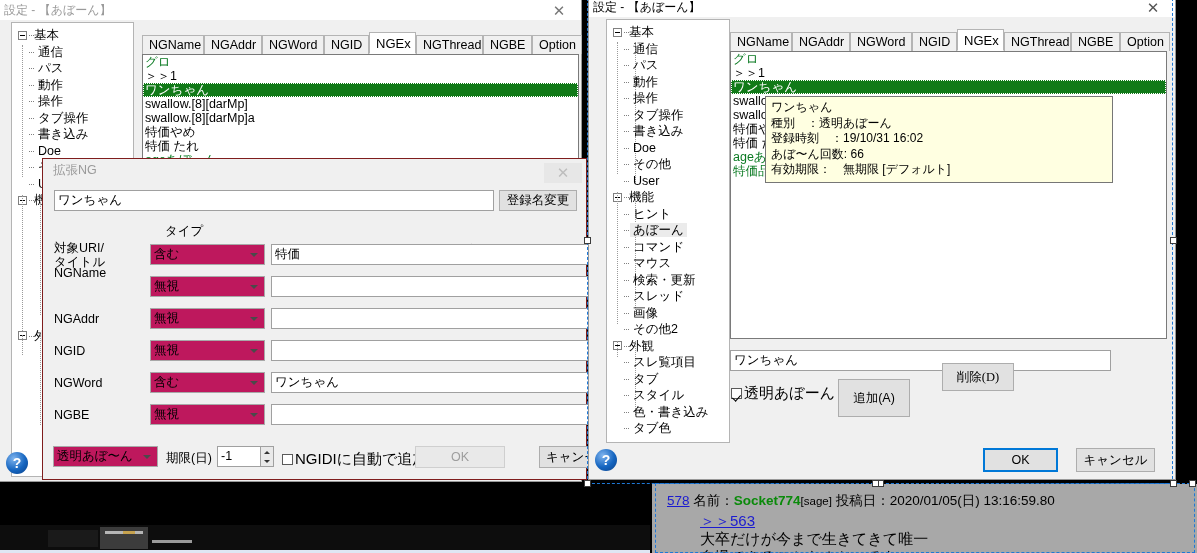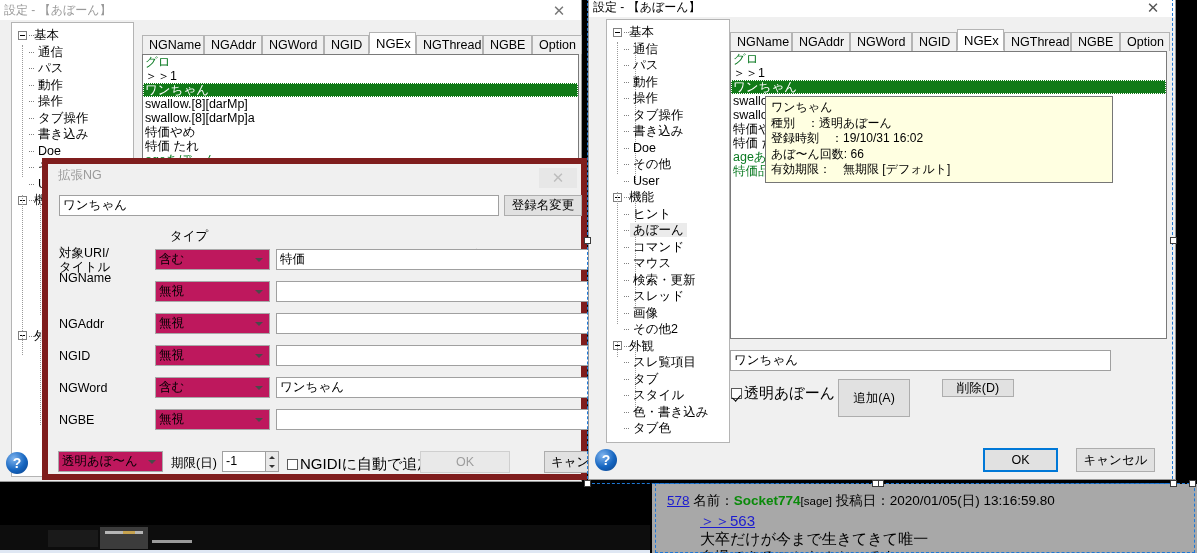--- a/index.html
+++ b/index.html
@@ -172,21 +172,21 @@
   
   .marquee {
     position:absolute; border:1px dashed #1e78d7; pointer-events:none; z-index:60;
   }
   .handle {
     position:absolute; width:7px; height:7px; background:#fff; border:1px solid #3b3b3b; z-index:61;
   }
 
   
   .subdlg {
-    position:absolute; background:#f0f0f0; border:6px solid #7f1d1d;
+    position:absolute; background:#f0f0f0; border:1px solid #7f1d1d;
   }
   .subdlg-title {
     height:22px; line-height:22px; padding-left:10px;
     color:#9a9a9a; font-size:12.5px; background:#f0f0f0;
   }
 
   
   .post { position:absolute; font-size:13.5px; line-height:17px; color:#000; white-space:nowrap; }
   .post .num { color:#1b1bd0; text-decoration:underline; font-weight:normal; }
   .post .name { color:#0a8a0a; font-weight:bold; }
@@ -455,21 +455,21 @@
       <div>登録時刻　：19/10/31 16:02</div>
       <div>あぼ〜ん回数: 66</div>
       <div>有効期限：　無期限 [デフォルト]</div>
     </div>
 
     <div class="ctl-input" style="left:141px; top:353px; width:381px; height:21px;">ワンちゃん</div>
     <div class="chk" style="left:142px; top:387px;">
       <span class="box checked"></span><span>透明あぼーん</span>
     </div>
     <div class="btn" style="left:249px; top:382px; width:72px; height:38px;">追加(A)</div>
-    <div class="btn" style="left:353px; top:382px; width:72px; height:18px;">削除(D)</div>
+    <div class="btn" style="left:353px; top:366px; width:72px; height:28px;font-family:Liberation Serif, serif;">削除(D)</div>
 
     <div class="btn default" style="left:394px; top:451px; width:75px; height:24px;">OK</div>
     <div class="btn" style="left:487px; top:451px; width:79px; height:24px;">キャンセル</div>
 
     <div class="help-icon" style="left:6px; top:452px;">?</div>
   </div>
 
   <div class="marquee" style="left:587px; top:-2px; width:586px; height:486px;"></div>
   <div class="handle" style="left:584px; top:237px;"></div>
   <div class="handle" style="left:1170px; top:237px;"></div>

